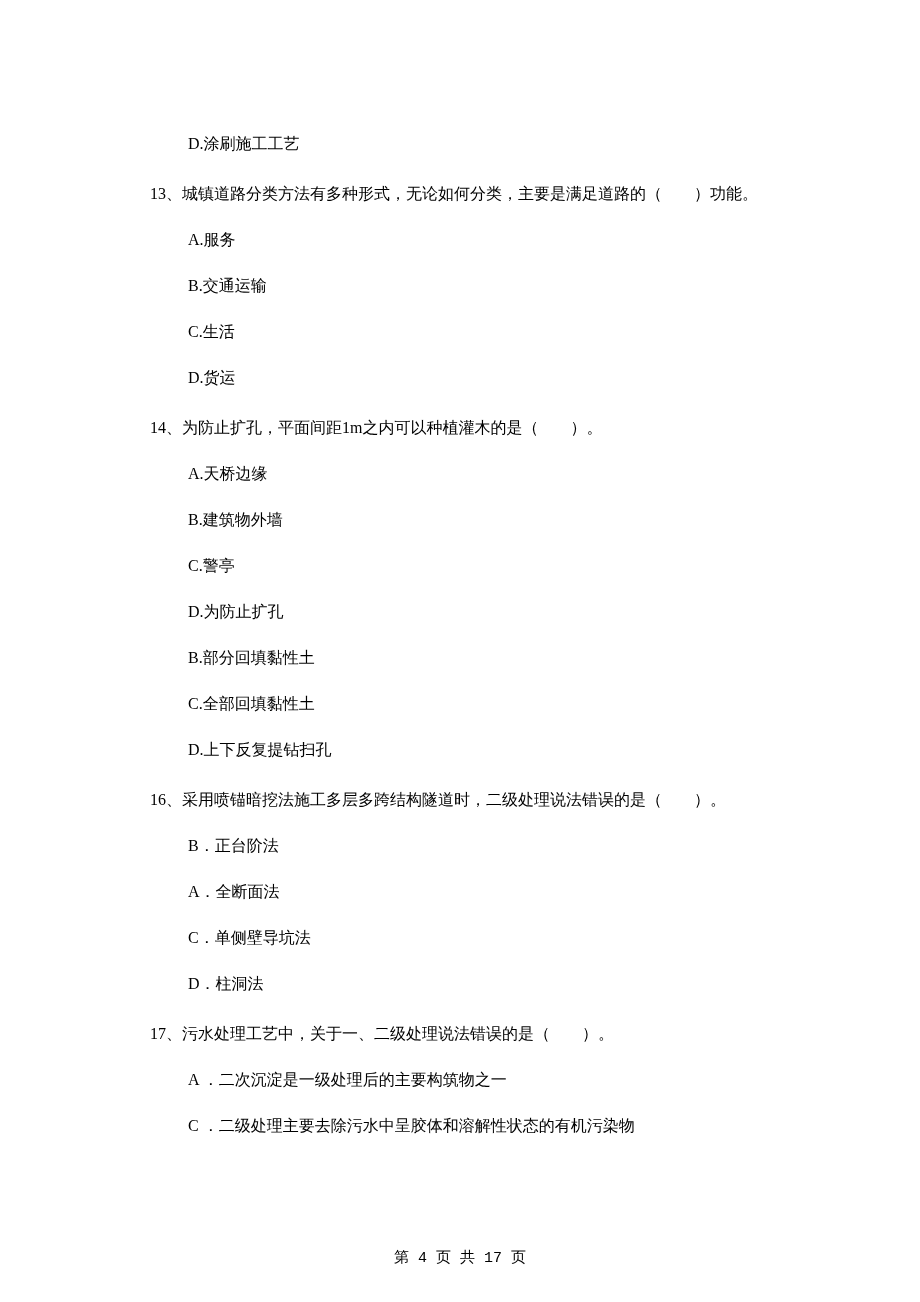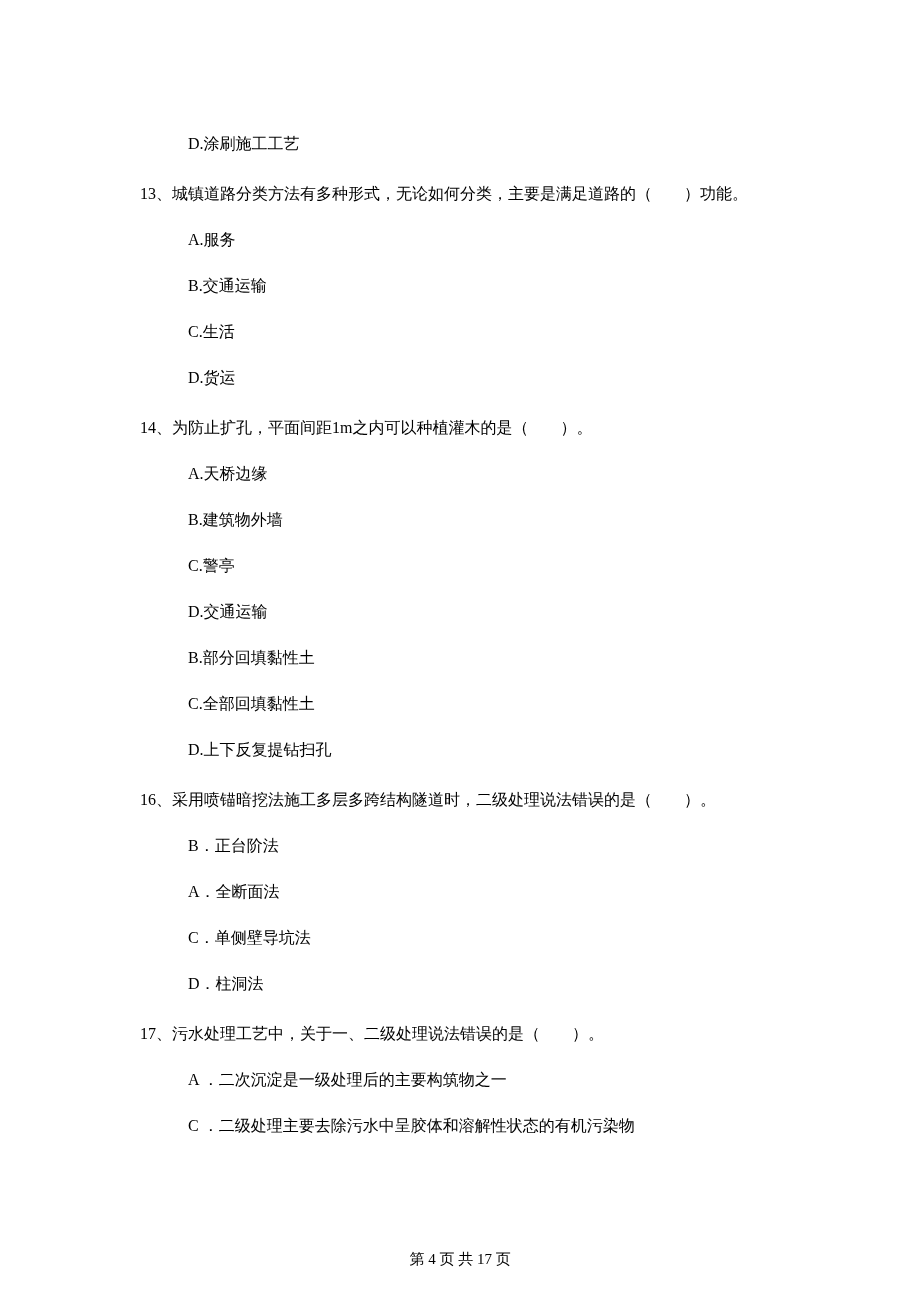--- a/index.html
+++ b/index.html
@@ -16,37 +16,37 @@
     font-family: "SimSun", "宋体", serif;
     font-size: 16px;
     color: #000;
     line-height: 1.5;
     position: relative;
   }
   .option {
     margin: 22px 0 22px 48px;
   }
   .question {
-    margin: 26px 0 22px 0;
+    margin: 26px 0 22px 10px;
     text-indent: -2em;
     padding-left: 2em;
   }
   .q-num {
     letter-spacing: 0;
   }
   .q-text {
   }
   .footer {
     position: absolute;
     bottom: 32px;
     left: 0;
     right: 0;
     text-align: center;
     font-size: 15px;
-    font-family: Liberation Serif, serif;
+    font-family: Liberation Mono, monospace;
     margin-top: 44px;
   }
 </style>
 </head>
 <body>
 
 <div class="page">
 
   <div class="option">D.涂刷施工工艺</div>
 
@@ -57,21 +57,21 @@
   <div class="option">B.交通运输</div>
   <div class="option">C.生活</div>
   <div class="option">D.货运</div>
 
   <div class="question">
     <span class="q-num">14、</span><span class="q-text">为防止扩孔，平面间距1m之内可以种植灌木的是（　　）。</span>
   </div>
   <div class="option">A.天桥边缘</div>
   <div class="option">B.建筑物外墙</div>
   <div class="option">C.警亭</div>
-  <div class="option">D.交通运输</div>
+  <div class="option">D.为防止扩孔</div>
 
   <div class="option">B.部分回填黏性土</div>
   <div class="option">C.全部回填黏性土</div>
   <div class="option">D.上下反复提钻扫孔</div>
 
   <div class="question">
     <span class="q-num">16、</span><span class="q-text">采用喷锚暗挖法施工多层多跨结构隧道时，二级处理说法错误的是（　　）。</span>
   </div>
   <div class="option">B．正台阶法</div>
   <div class="option">A．全断面法</div>

